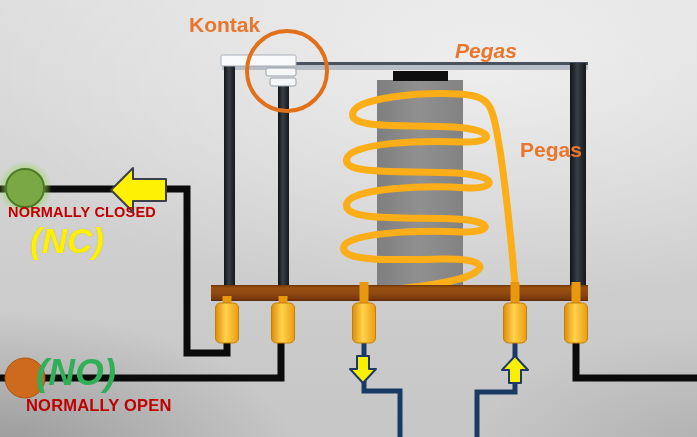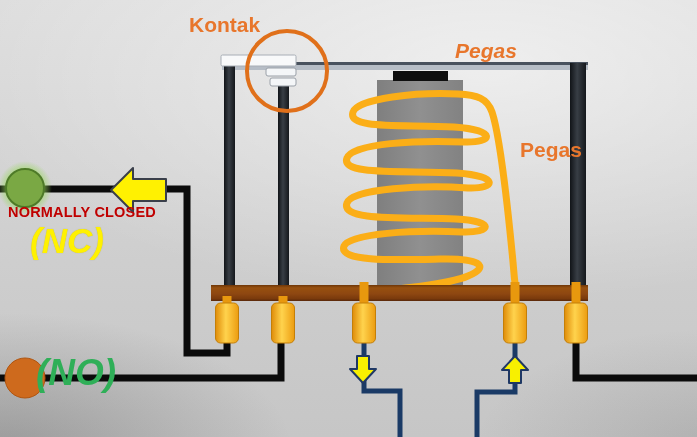--- a/index.html
+++ b/index.html
@@ -113,13 +113,14 @@
 
     <circle cx="287" cy="71" r="40" fill="none" stroke="#E0701A" stroke-width="4"></circle>
   </svg>
 
   <div class="lbl lbl-orange" style="left:189px;top:13px;">Kontak</div>
   <div class="lbl lbl-orange" style="left:455px;top:39px;font-style:italic;">Pegas</div>
   <div class="lbl lbl-orange" style="left:520px;top:138px;">Pegas</div>
   <div class="lbl lbl-red" style="left:8px;top:204px;font-size:14.5px;letter-spacing:.2px;">NORMALLY CLOSED</div>
   <div class="lbl lbl-nc" style="left:30px;top:221px;">(NC)</div>
   <div class="lbl lbl-no" style="left:36px;top:308px;">(NO)</div>
+  <div class="lbl lbl-red" style="left:26px;top:396px;font-size:16.5px;letter-spacing:.2px;">NORMALLY OPEN</div>
 </div>
 
 </body></html>

